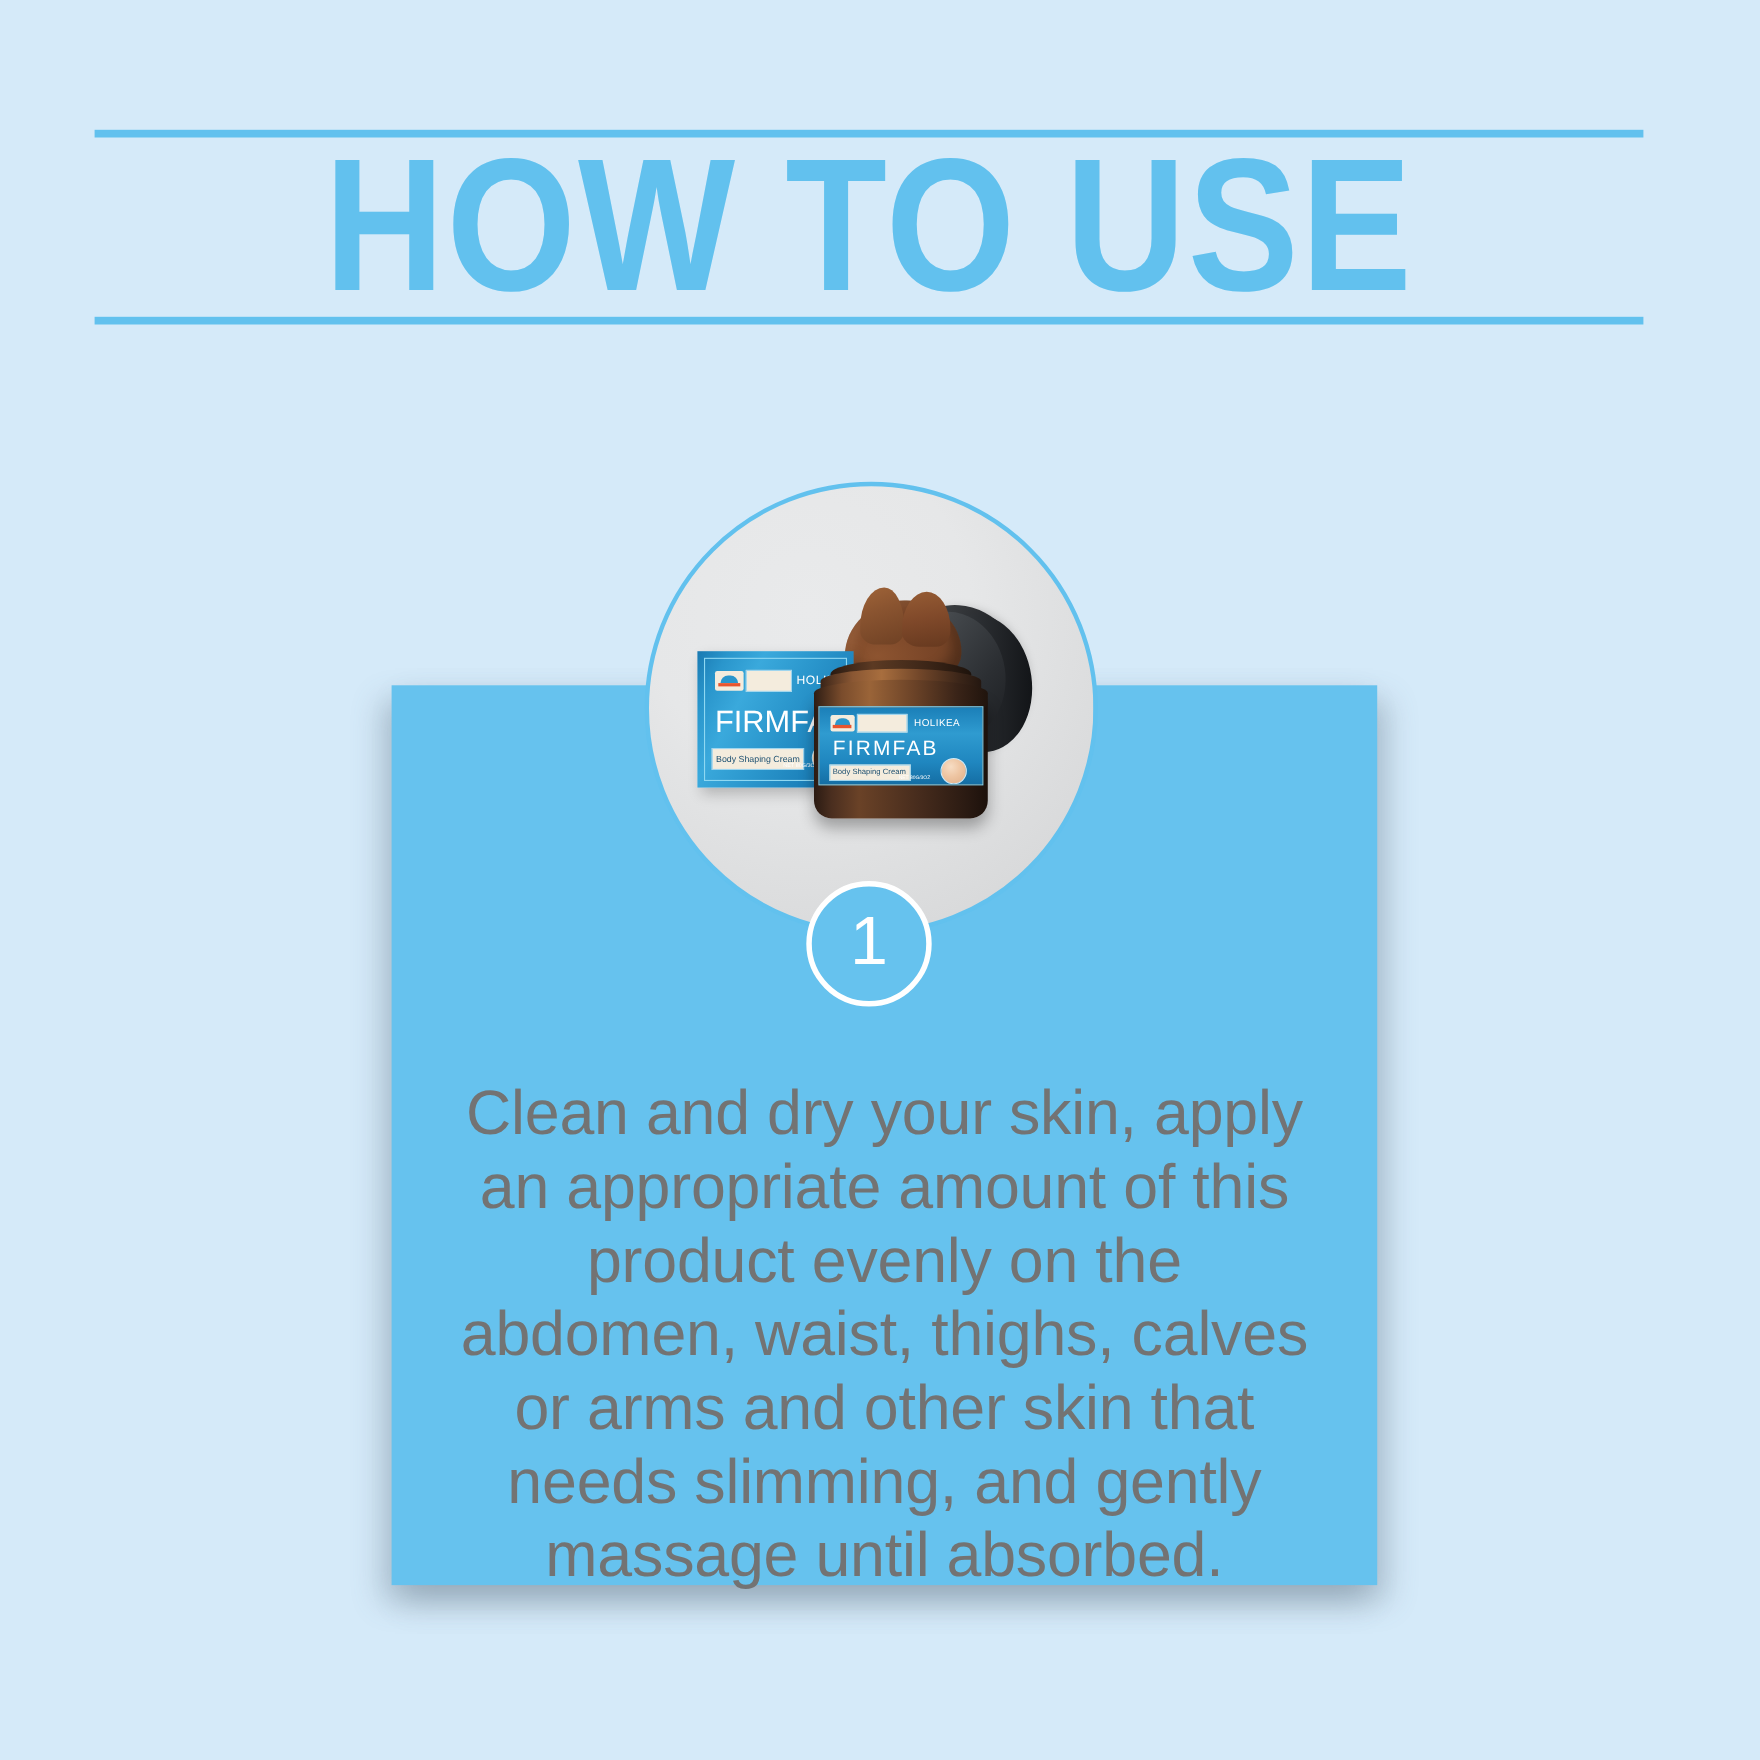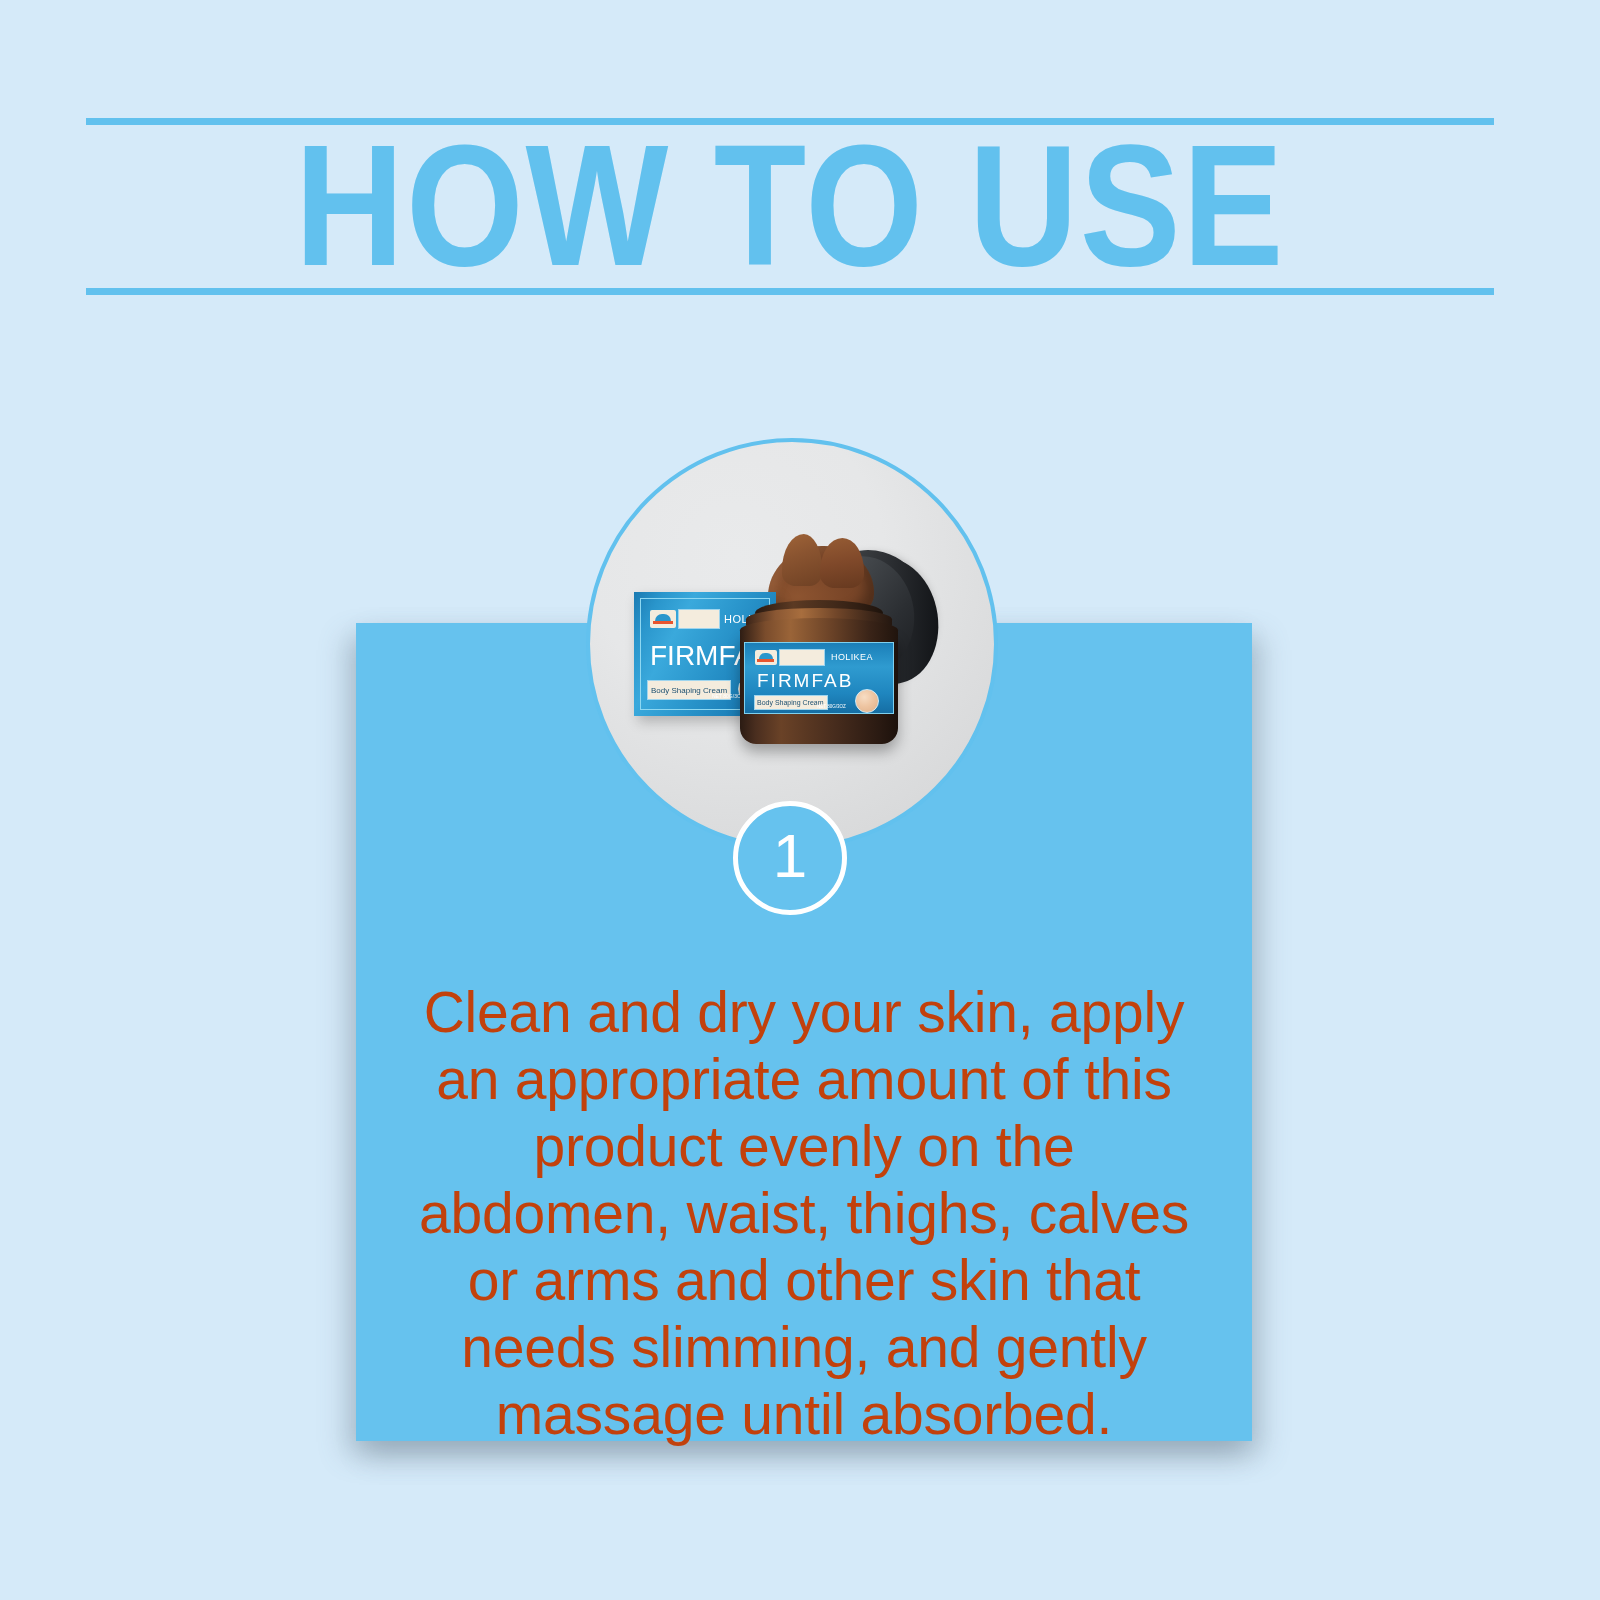--- a/index.html
+++ b/index.html
@@ -269,21 +269,21 @@
     transform: translateY(-2px);
   }
 
   
   #step-text {
     position: absolute;
     left: 418px;
     top: 922px;
     width: 772px;
     text-align: center;
-    color: #c2410c;
+    color: #737373;
     font-family: "Liberation Sans Narrow", "Liberation Sans", sans-serif;
     font-size: 57px;
     line-height: 67px;
     font-weight: 300;
     letter-spacing: -0.2px;
   }
 </style>
 </head>
 <body>
 

